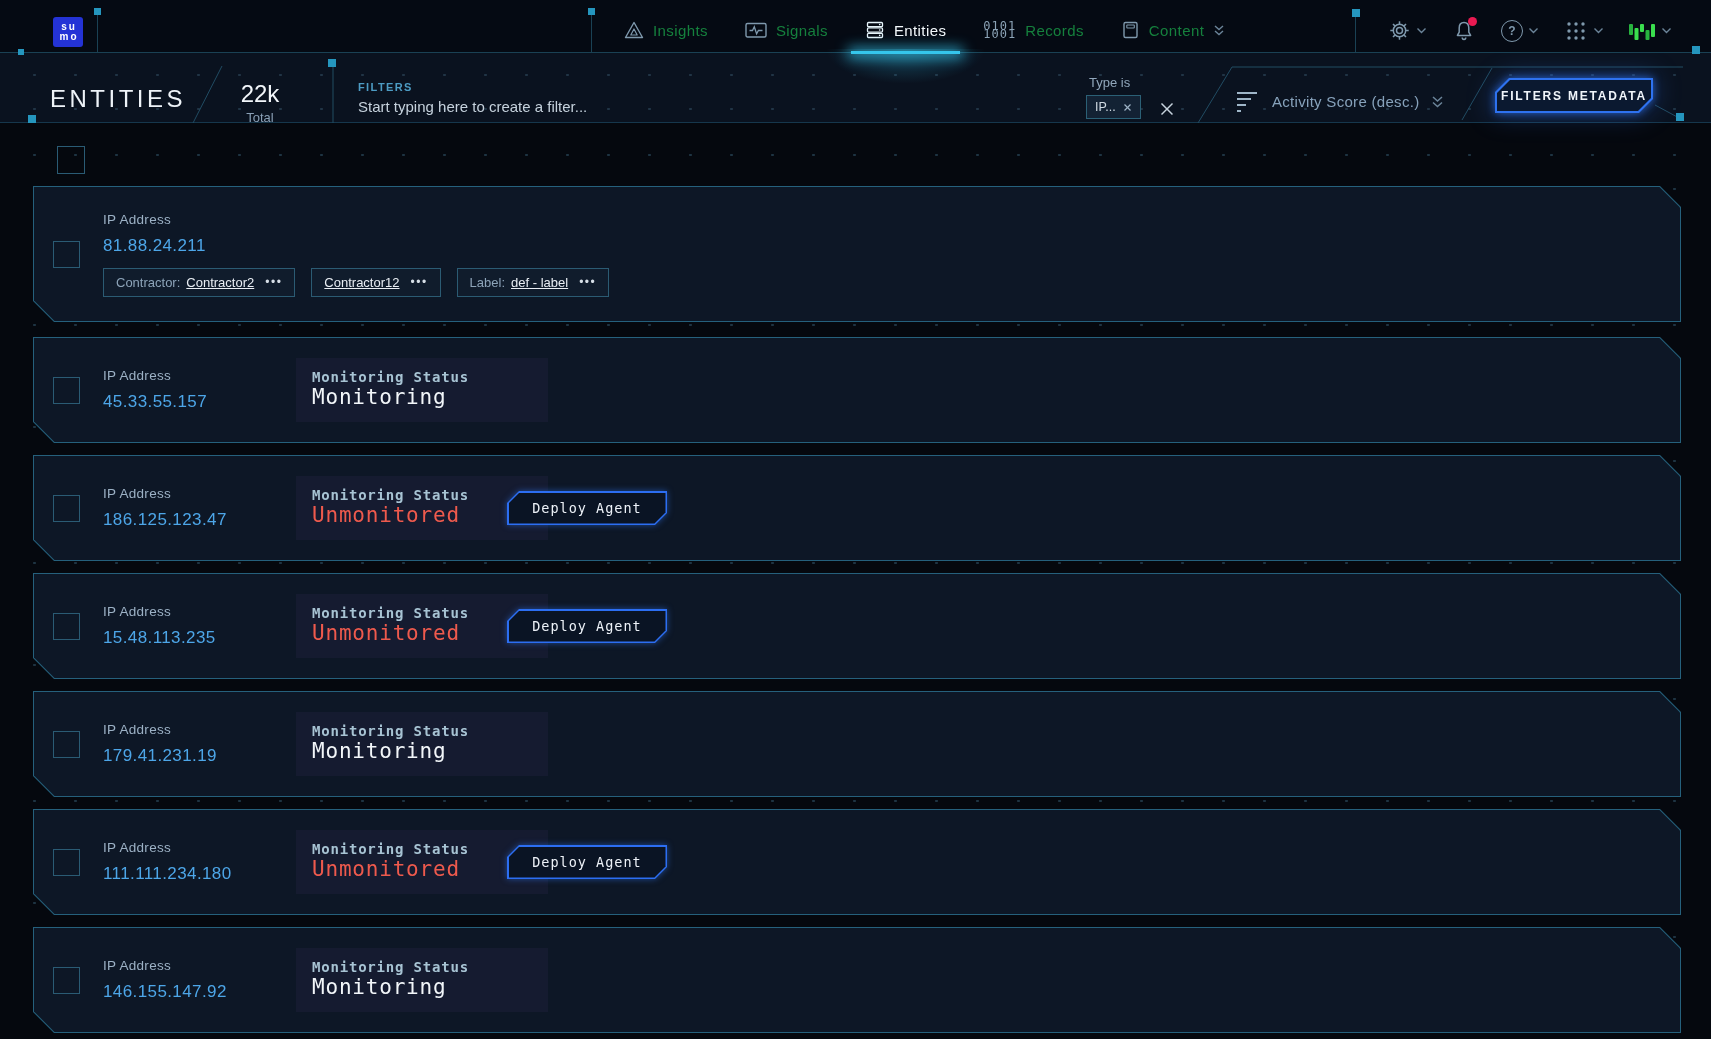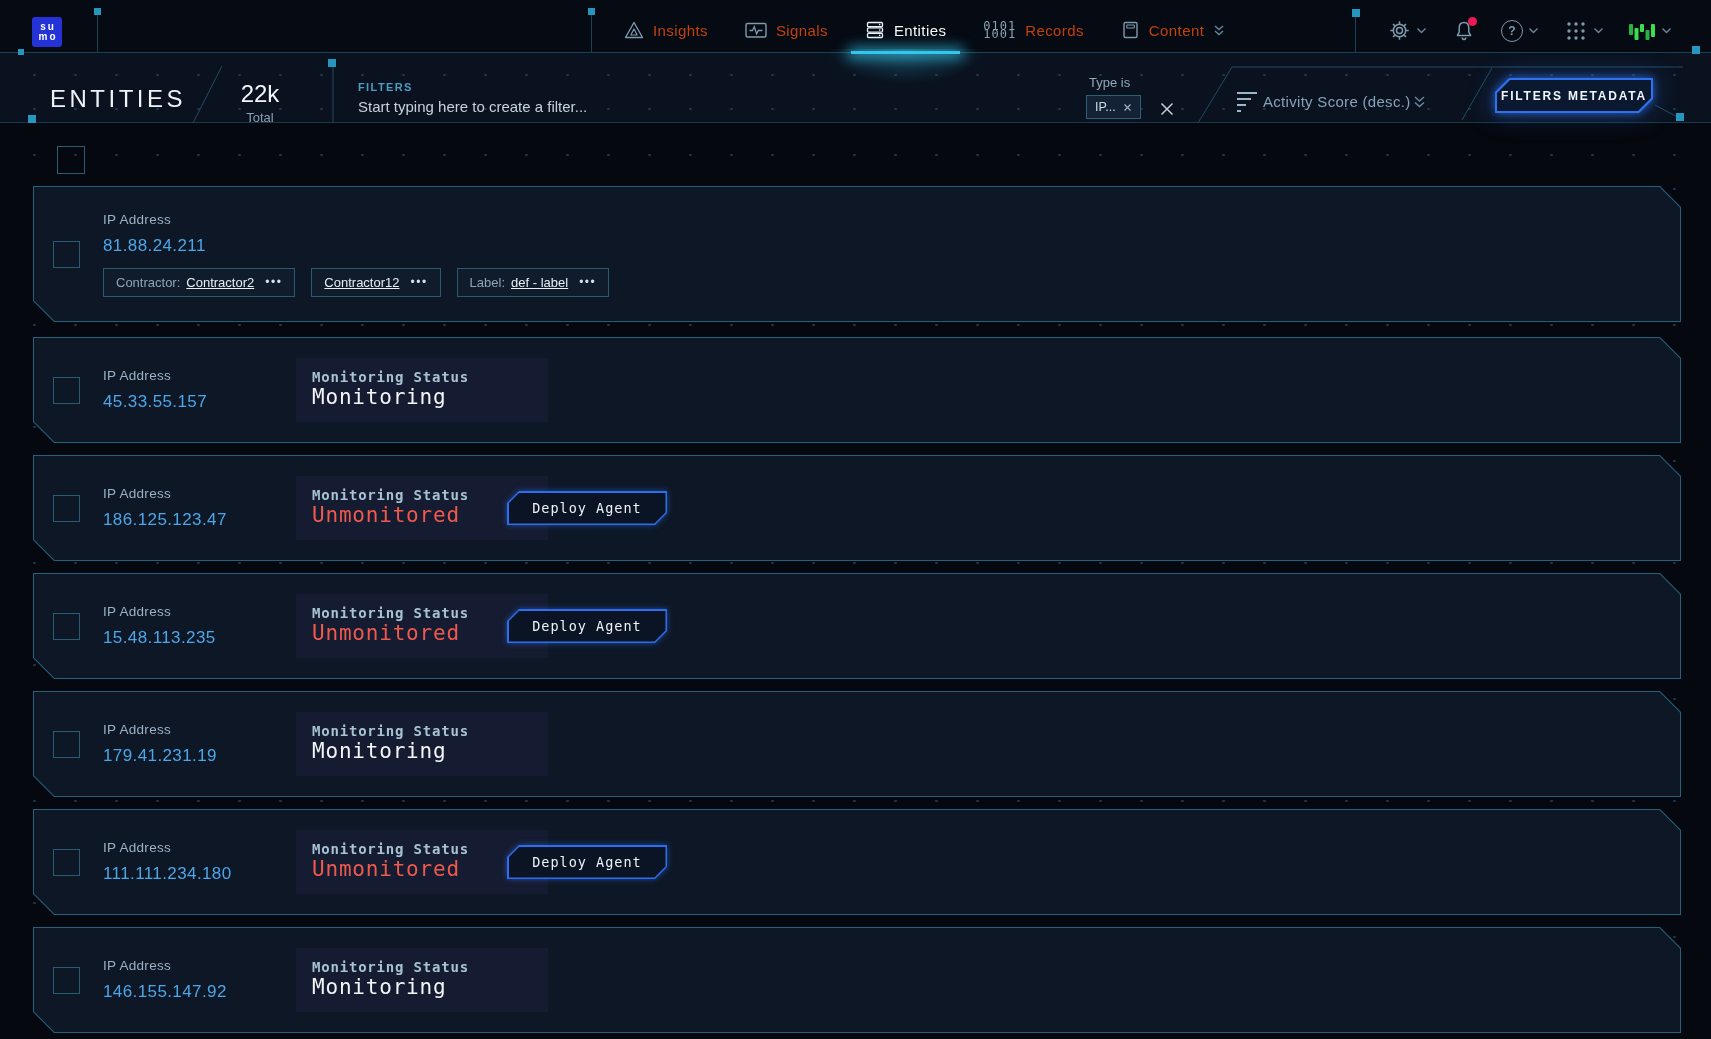--- a/index.html
+++ b/index.html
@@ -4,30 +4,30 @@
 <style>
   * { margin:0; padding:0; box-sizing:border-box; }
   html,body { background:#000; }
   .page { position:relative; width:1711px; height:1039px; background:#05080e;
           font-family:"Liberation Sans","DejaVu Sans",sans-serif; color:#cfd9e2; overflow:hidden; }
 
   
   .topnav { position:relative; height:53px; background:#050a13; border-bottom:1px solid #1a4154; z-index:6; }
   .sq { position:absolute; background:#2596be; z-index:7; }
   .nav-vline { position:absolute; top:15px; bottom:0; width:1px; background:#1a4154; }
-  .logo { position:absolute; left:32px; top:17px; width:30px; height:30px; background:var(--logo-blue);
+  .logo { position:absolute; left:53px; top:17px; width:30px; height:30px; background:var(--logo-blue);
           border-radius:3px; display:flex; flex-direction:column; align-items:center; justify-content:center;
           color:#fff; font-weight:bold; font-size:10px; line-height:10px; letter-spacing:2px; cursor:pointer; }
   .logo span { display:block; margin-left:2px; }
   .search { position:absolute; left:100px; top:14px; width:488px; height:38px; display:flex; align-items:center;
             gap:15px; padding-left:15px; cursor:text; }
   .search-ph { font-size:15px; color:#7d94a8; letter-spacing:.3px; }
   .tabs { position:absolute; left:624px; top:0; height:53px; display:flex; align-items:center; gap:37px; padding-top:7px; }
   .tab { position:relative; display:flex; align-items:center; gap:9px; height:46px; cursor:pointer; color:#7f99ad; }
-  .tab .tlabel { font-size:15px; color:#c2410c; letter-spacing:.4px; white-space:nowrap; }
+  .tab .tlabel { font-size:15px; color:#15803d; letter-spacing:.4px; white-space:nowrap; }
   .tab.active { color:#e6f4fa; }
   .tab.active .tlabel { color:#f4f9fc; }
   .tab.active::after { content:""; position:absolute; left:-14px; right:-14px; bottom:-1px; height:3px;
         background:var(--accent-cyan); box-shadow:0 0 13px 3px rgba(53,198,236,.85); }
   .tab-glow { display:none; }
   .tab.active .tab-glow { display:block; position:absolute; left:-42px; right:-42px; bottom:-32px; height:36px;
         background:radial-gradient(ellipse at 50% 0%, rgba(53,198,236,.32), rgba(53,198,236,0) 68%); pointer-events:none; }
   .records-glyph { display:flex; flex-direction:column; font-family:"DejaVu Sans Mono","Liberation Mono",monospace;
         font-size:12px; line-height:8.5px; letter-spacing:1px; color:#8ca3b6; }
   .nav-right { position:absolute; left:1388px; top:8px; height:45px; display:flex; align-items:center; gap:25px; }
@@ -46,21 +46,21 @@
   .total { position:absolute; left:227px; top:27px; width:66px; text-align:center; }
   .total-value { font-size:24px; color:#f2f6fa; font-weight:500; }
   .total-label { font-size:13px; color:#8aa0b6; margin-top:2px; }
   .filters-label { position:absolute; left:358px; top:28px; font-size:11px; letter-spacing:1.4px; color:#4d9cc4; font-weight:700; }
   .filter-input { position:absolute; left:358px; top:45px; width:540px; font-size:15px; color:#c6d2dd; cursor:text; }
   .typeis { position:absolute; left:1086px; top:22px; }
   .typeis-label { font-size:13px; color:#91a7bb; margin-bottom:5px; margin-left:3px; }
   .chip { display:inline-flex; align-items:center; gap:7px; height:24px; padding:0 8px; border:1px solid #2b6076;
         background:rgba(38,66,92,.35); font-size:12.5px; color:#d0dae3; cursor:pointer; }
   .clear-x { position:absolute; left:1159px; top:48px; cursor:pointer; width:16px; height:16px; }
-  .sortgrp { position:absolute; left:1237px; top:38px; display:flex; align-items:center; gap:3px; cursor:pointer; }
+  .sortgrp { position:absolute; left:1237px; top:38px; display:flex; align-items:center; gap:12px; cursor:pointer; }
   .sort-label { font-size:15px; color:#87a2bb; letter-spacing:.3px; white-space:nowrap; }
   .import-btn { position:absolute; left:1495px; top:25px; width:158px; height:35px; cursor:pointer;
         filter:drop-shadow(0 0 4px rgba(46,114,240,.75)) drop-shadow(0 0 13px rgba(46,114,240,.35)); }
   .import-out { position:absolute; inset:0; background:var(--accent-blue);
         clip-path:polygon(14px 0,100% 0,100% calc(100% - 14px),calc(100% - 14px) 100%,0 100%,0 14px); }
   .import-in { position:absolute; inset:2px; background:#0b1930;
         clip-path:polygon(13px 0,100% 0,100% calc(100% - 13px),calc(100% - 13px) 100%,0 100%,0 13px); }
   .import-label { position:absolute; inset:0; display:flex; align-items:center; justify-content:center;
         font-size:12px; font-weight:600; letter-spacing:1.8px; color:#f0f5fa; }
 

